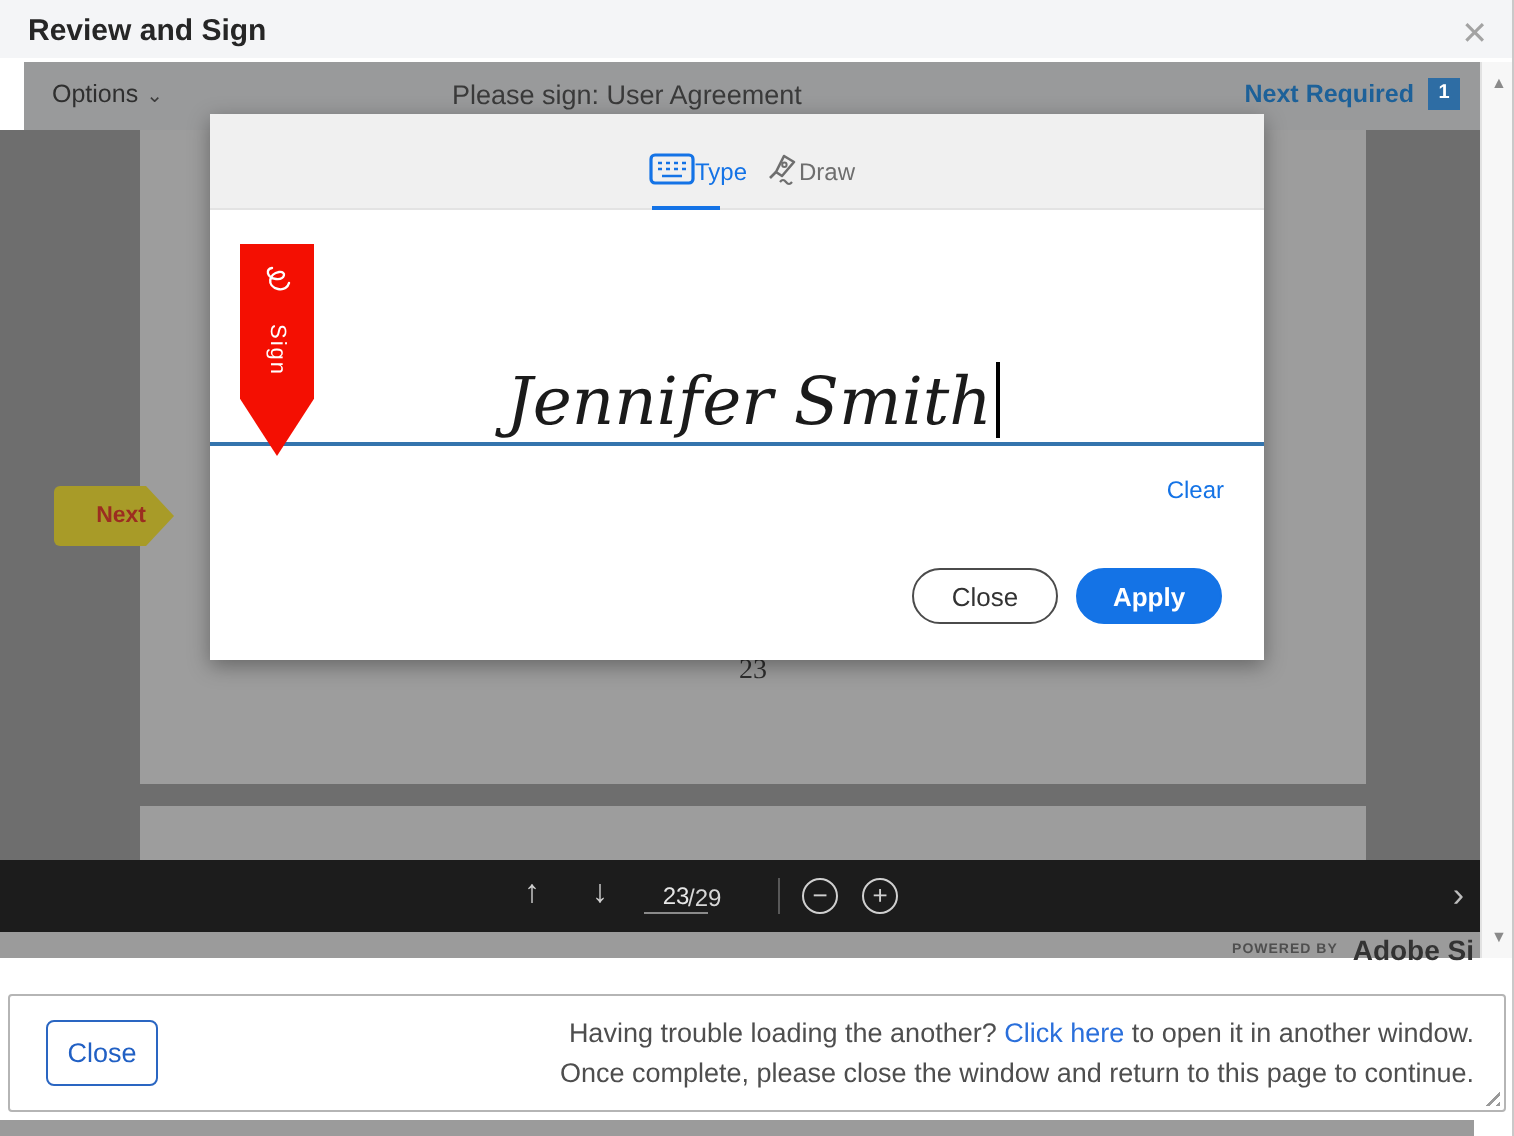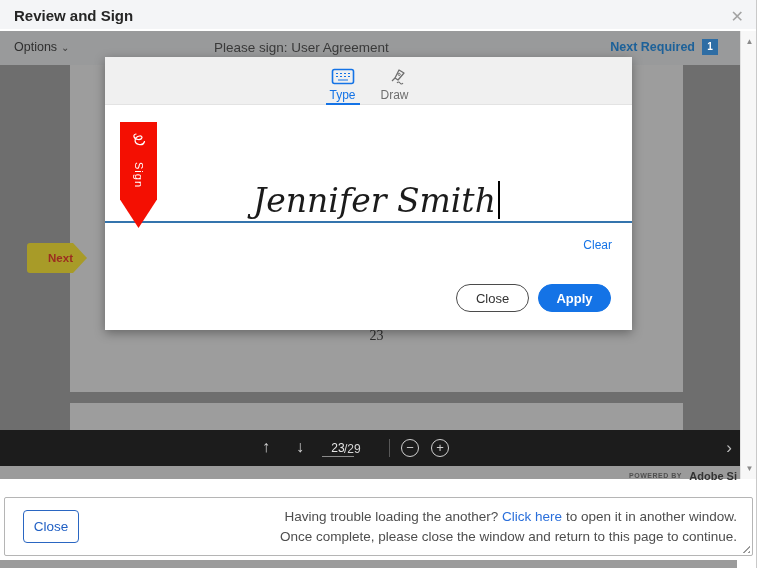--- a/index.html
+++ b/index.html
@@ -6,21 +6,21 @@
   html,body { width:757px; height:568px; }
   body { font-family:"Liberation Sans", sans-serif; background:#fff; }
   #app { position:relative; width:757px; height:568px; overflow:hidden; background:#fff; border-right:1px solid #c9c9c9; }
 
   
   .title-bar { position:absolute; left:0; top:0; width:757px; height:31px; background:#f4f5f7; border-bottom:2px solid #fff; }
   .title-bar .title { position:absolute; left:14px; top:7px; font-size:15px; font-weight:bold; color:#262626; }
   .title-bar .win-close { position:absolute; right:9px; top:5px; font-size:16px; color:#a3a3a3; font-weight:300; cursor:pointer; padding:2px 4px; }
 
   
-  .doc-toolbar { position:absolute; left:0; top:31px; width:740px; height:34px; background:#999a9b; z-index:1; }
+  .doc-toolbar { position:absolute; left:12px; top:31px; width:740px; height:34px; background:#999a9b; z-index:1; }
   .options { position:absolute; left:14px; top:9px; font-size:12.5px; color:#2f2f2f; cursor:pointer; }
   .options .chev { font-size:10px; color:#3c3c3c; margin-left:4px; }
   .doc-title { position:absolute; left:203px; top:9px; font-size:13.5px; color:#3a3a3a;margin-left:11px; }
   .next-required { position:absolute; right:45px; top:9px; font-size:12.5px; color:#1d6199; font-weight:bold; cursor:pointer; }
   .nr-badge { position:absolute; right:22px; top:8px; width:16px; height:16px; background:#2e6da4; color:#fff; font-size:10px; font-weight:bold; text-align:center; line-height:16px; }
 
   
   .doc-area { position:absolute; left:0; top:65px; width:740px; height:365px; background:#6e6e6e; overflow:hidden; z-index:1; }
   .page { position:absolute; left:70px; width:613px; background:#9d9d9d; }
   .page1 { top:0; height:327px; }
@@ -41,32 +41,32 @@
   .page-total { position:absolute; left:344px; top:12px; font-size:12px; color:#d6d6d6; }
   .pdf-divider { position:absolute; left:389px; top:9px; width:1px; height:18px; background:#585858; }
   .zoom-btn { position:absolute; top:9px; width:18px; height:18px; border:1px solid #cfcfcf; border-radius:50%; text-align:center; line-height:15px; font-size:13px; color:#cfcfcf; cursor:pointer; }
   .zoom-out { left:401px; }
   .zoom-in { left:431px; }
   .pdf-chevron { position:absolute; right:8px; top:8px; font-size:17px; color:#bdbdbd; cursor:pointer; }
 
   
   .powered { position:absolute; left:0; top:466px; width:740px; height:13px; background:#9b9b9b; z-index:3; text-align:right; padding-right:3px; white-space:nowrap; }
   .powered .pb { font-size:7px; color:#4f4f4f; letter-spacing:.5px; font-weight:bold; vertical-align:middle; }
-  .powered .brand { font-size:11px; color:#333; font-weight:bold; vertical-align:middle; margin-left:3px; }
+  .powered .brand { font-size:14px; color:#333; font-weight:bold; vertical-align:middle; margin-left:3px; }
 
   
   .scrollbar { position:absolute; left:740px; top:31px; width:17px; height:448px; background:#f7f7f7; border-left:1px solid #e2e2e2; z-index:4; }
   .sb-arrow { position:absolute; left:0; width:17px; text-align:center; font-size:8px; color:#8a8a8a; cursor:pointer; }
   .sb-up { top:6px; } .sb-down { bottom:6px; }
 
   
   .sig-modal { position:absolute; left:105px; top:57px; width:527px; height:273px; background:#fff; z-index:10; box-shadow:0 3px 10px rgba(0,0,0,.35); }
   .sig-header { position:absolute; left:0; top:0; width:100%; height:48px; background:#f0f0f0; border-bottom:1px solid #e3e3e3; }
   .tabs { position:absolute; left:0; top:0; width:100%; height:48px; display:flex; justify-content:center; gap:14px; }
-  .tab { position:relative; width:38px; height:48px; display:flex; flex-direction:column; align-items:center; padding-top:7px; cursor:pointer;justify-content:center; }
+  .tab { position:relative; width:38px; height:48px; display:flex; flex-direction:row; align-items:center; padding-top:7px; cursor:pointer; }
   .tab .tab-label { font-size:12px; color:#6e6e6e; margin-top:3px; }
   .tab.active .tab-label { color:#1473e6; }
   .tab.active::after { content:""; position:absolute; left:2px; right:2px; bottom:0; height:2px; background:#1473e6; }
 
   .ribbon { position:absolute; left:15px; top:65px; width:37px; height:106px; background:#f40f02; clip-path:polygon(0 0,100% 0,100% 73%,50% 100%,0 73%); display:flex; flex-direction:column; align-items:center; z-index:2; }
   .ribbon .sign-vert { writing-mode:vertical-rl; font-size:11px; color:#fff; letter-spacing:1px; margin-top:9px; }
 
   .sig-line { position:absolute; left:0; top:164px; width:100%; height:0; border-top:2px solid #3474ad; }
   .sig-text-wrap { position:absolute; left:0; top:110px; width:100%; height:52px; display:flex; justify-content:center; align-items:flex-end; }
   .sig-text { font-family:"DejaVu Serif", serif; font-style:italic; font-size:33px; color:#1b1b1b; line-height:1; padding-bottom:2px;margin-left:16px; }

